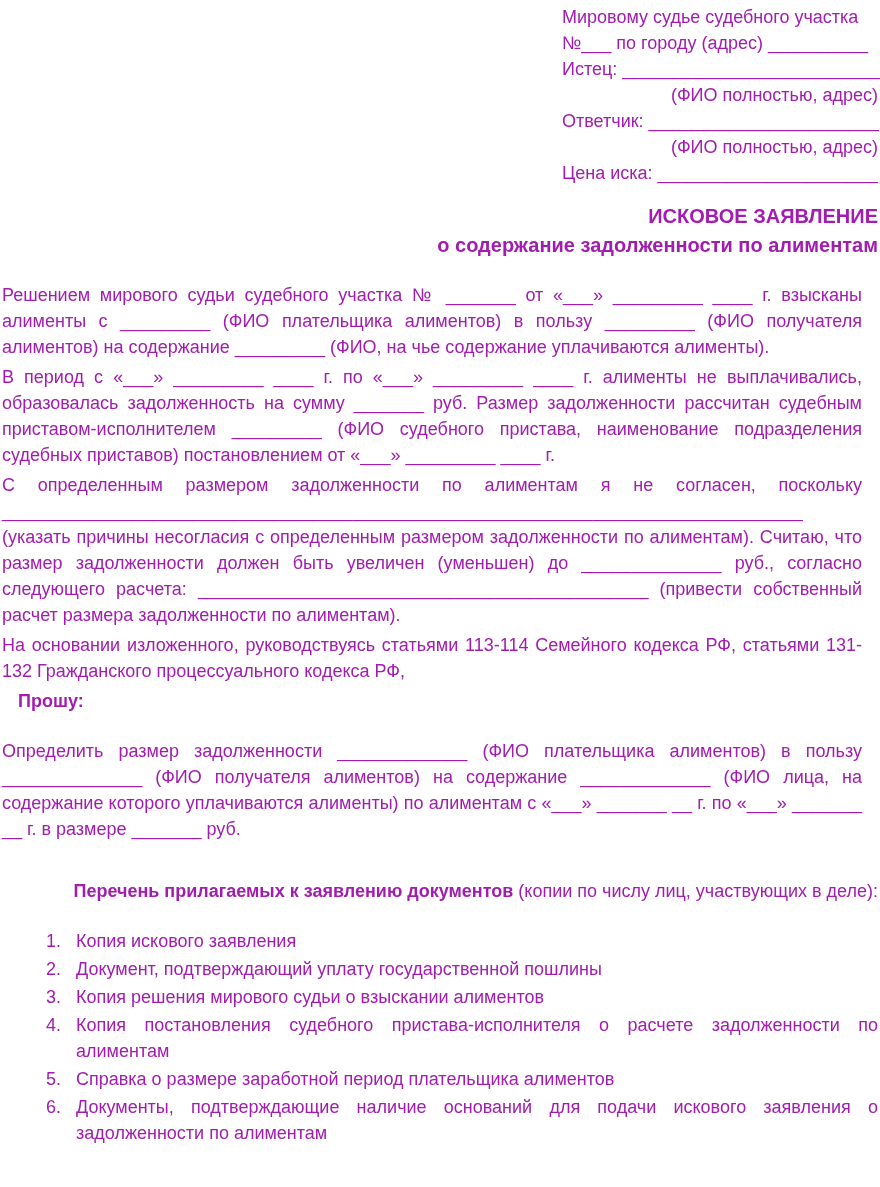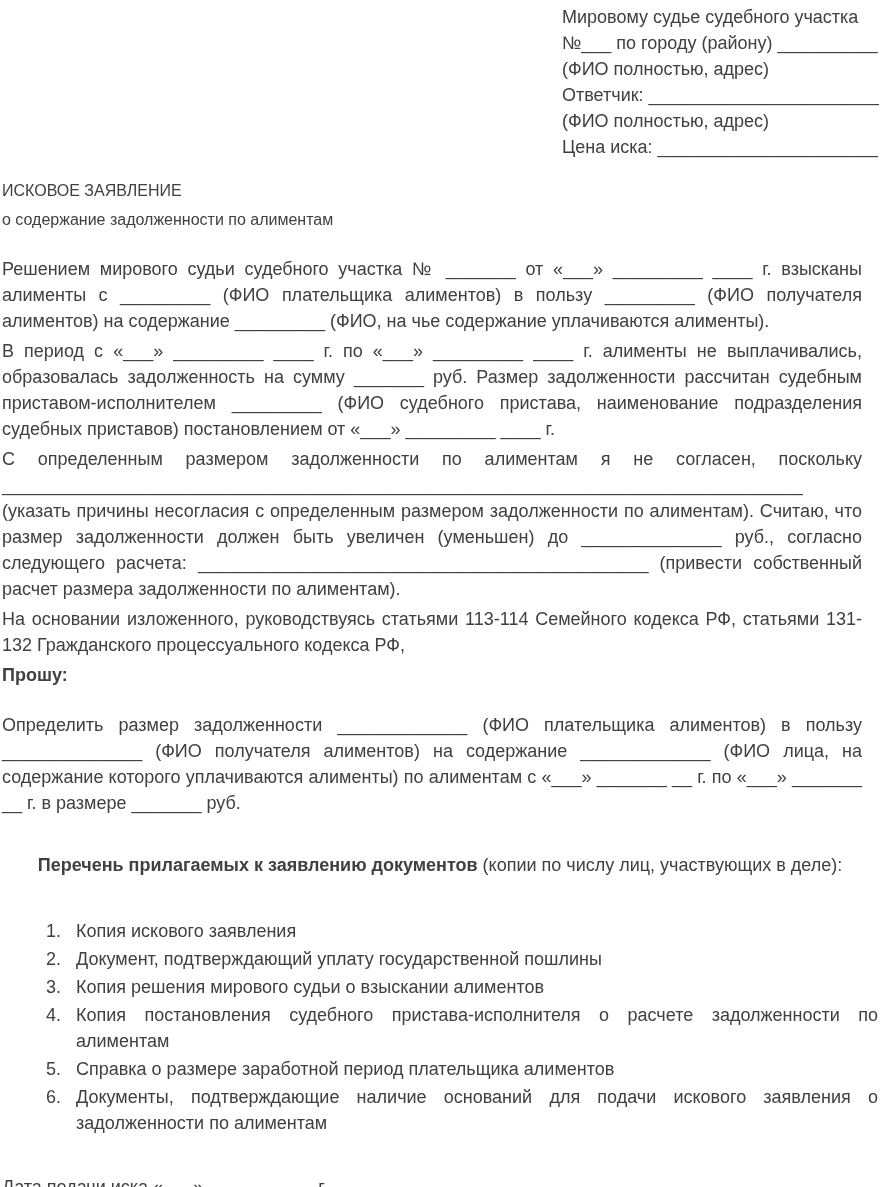--- a/index.html
+++ b/index.html
@@ -4,74 +4,75 @@
 <style>
   html, body { margin: 0; padding: 0; background: #ffffff; }
   .page {
     position: relative;
     width: 880px;
     height: 1187px;
     box-sizing: border-box;
     padding: 4px 2px 0 2px;
     overflow: hidden;
     background: #ffffff;
-    color: #404040;
+    color: #a21caf;
     font-family: "Liberation Sans", sans-serif;
     font-size: 18px;
     line-height: 26px;
   }
   .header-block {
     width: 316px;
     margin-left: auto;
     line-height: 26px;
   }
   .header-line { white-space: nowrap; }
-  .header-hint { white-space: nowrap; }
+  .header-hint { text-align: right; white-space: nowrap; }
   .title-block {
-    text-align: left;
-    font-weight: normal;
-    font-size: 16px;
+    text-align: right;
+    font-weight: bold;
+    font-size: 20px;
     line-height: 29px;
     margin-top: 16px;
     margin-bottom: 22px;
   }
   .para {
     margin: 0 16px 4px 0;
     text-align: justify;
   }
   .request-label {
     font-weight: bold;
-    margin: 0 0 4px 0;
+    margin: 0 0 4px 16px;
   }
   .request-para { margin-top: 24px; }
   .attachments-heading {
     margin: 36px 0 0 0;
-    text-align: center;
+    text-align: right;
   }
   .attachments-heading .bold-part { font-weight: bold; }
   ol.attachments-list {
-    margin: 40px 0 0 0;
+    margin: 24px 0 0 0;
     padding-left: 64px;
     line-height: 26px;
   }
   ol.attachments-list li {
     text-align: justify;
     padding-left: 10px;
     margin-bottom: 2px;
   }
   .filing-date { margin-top: 38px; text-align: left; }
 </style>
 </head>
 <body>
 
 <div class="page">
 
   <div class="header-block">
     <div class="header-line">Мировому судье судебного участка</div>
-    <div class="header-line">№___ по городу (району) __________</div>
+    <div class="header-line">№___ по городу (адрес) __________</div>
+    <div class="header-line">Истец: __________________________</div>
     <div class="header-hint">(ФИО полностью, адрес)</div>
     <div class="header-line">Ответчик: _______________________</div>
     <div class="header-hint">(ФИО полностью, адрес)</div>
     <div class="header-line">Цена иска: ______________________</div>
   </div>
 
   <div class="title-block">
     <div>ИСКОВОЕ ЗАЯВЛЕНИЕ</div>
     <div>о содержание задолженности по алиментам</div>
   </div>

